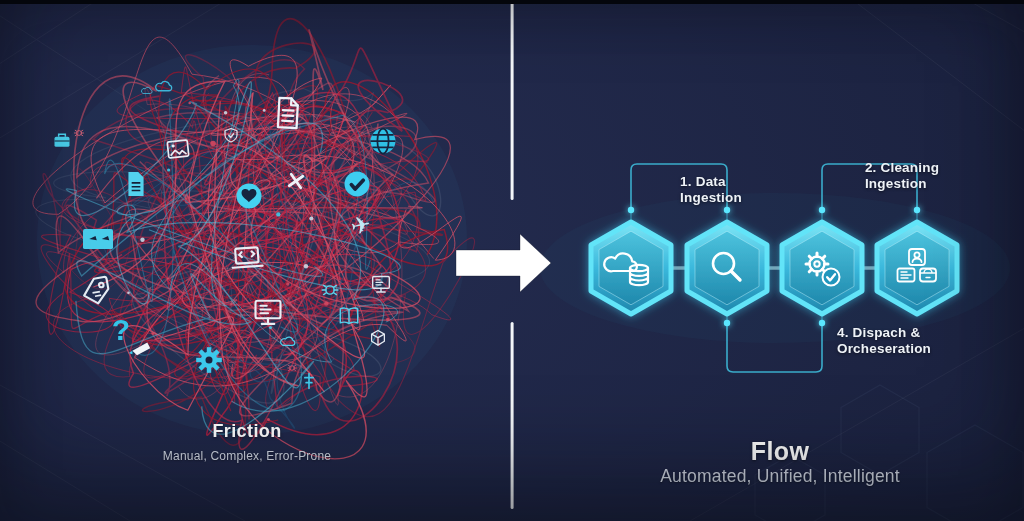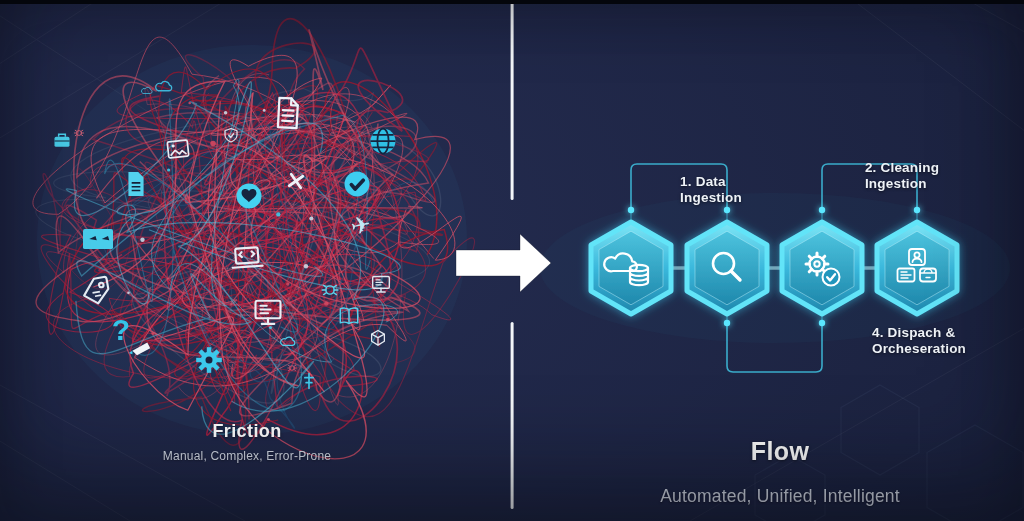--- a/index.html
+++ b/index.html
@@ -408,28 +408,28 @@
   </svg>
 
   <div class="step-label" style="left:679px;top:174px;">
     <span>1. Data</span>
     <span>Ingestion</span>
   </div>
   <div class="step-label" style="left:870px;top:160px;">
     <span>2. Cleaning</span>
     <span>Ingestion</span>
   </div>
-  <div class="step-label" style="left:887px;top:325px;">
+  <div class="step-label" style="left:852px;top:325px;">
     <span>4. Dispach &amp;</span>
     <span>Orcheseration</span>
   </div>
 
   <div class="title-block" style="left:37px;top:421px;width:420px;">
     <div class="title">Friction</div>
     <div class="subtitle">Manual, Complex, Error-Prone</div>
   </div>
   <div class="title-block" style="left:600px;top:437px;width:360px;">
     <div class="title" style="font-size:25px;">Flow</div>
-    <div class="subtitle" style="font-size:17.5px;margin-top:20px;">Automated, Unified, Intelligent</div>
+    <div class="subtitle" style="font-size:17.5px;margin-top:0;">Automated, Unified, Intelligent</div>
   </div>
 
   <div class="vignette"></div>
 </div>
 
 </body></html>

